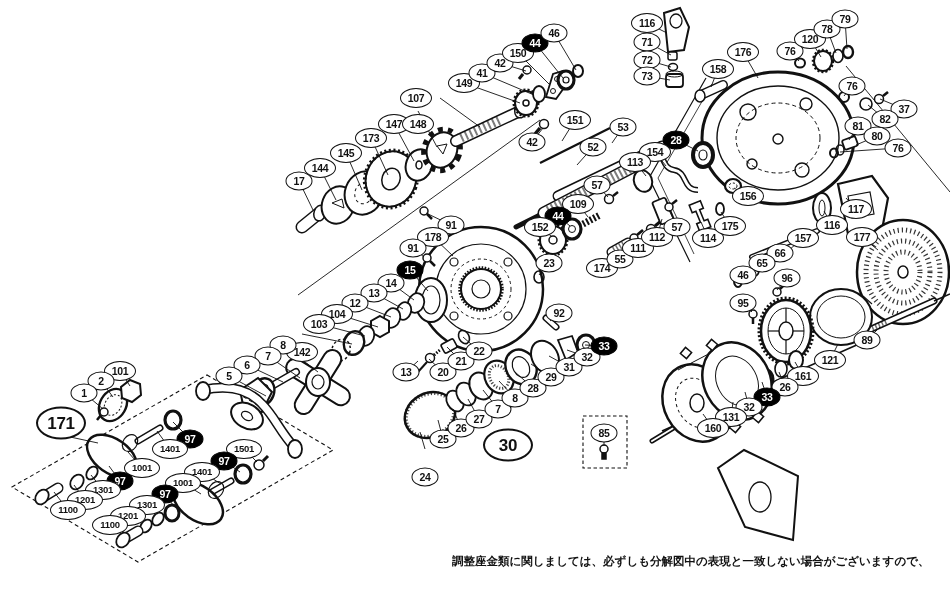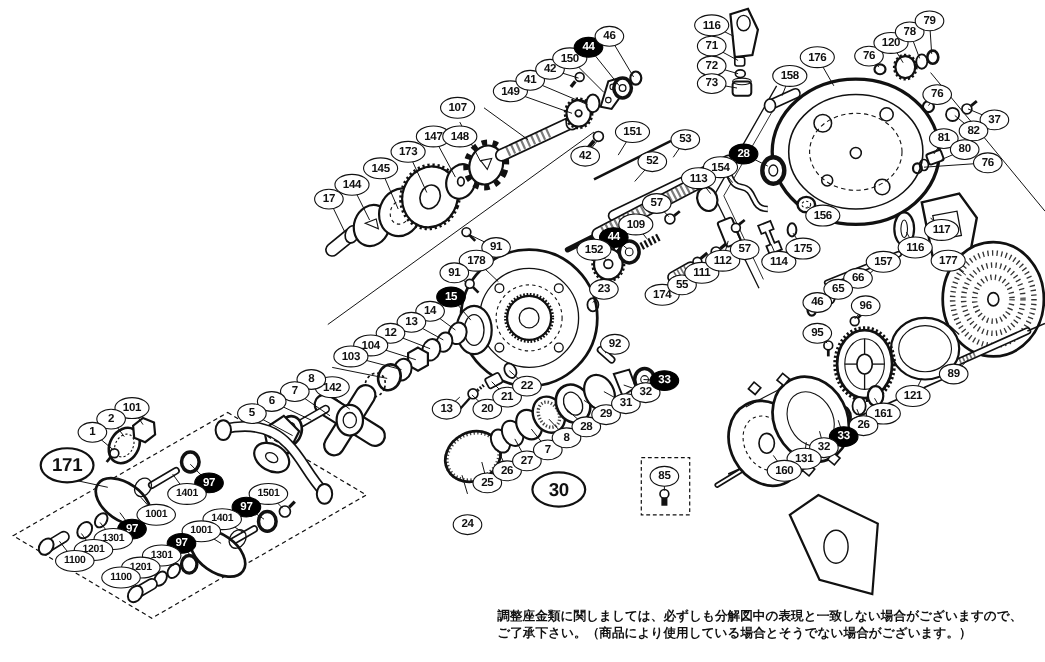--- a/index.html
+++ b/index.html
@@ -536,16 +536,15 @@
       <div class="co d4" style="left: 202px; top: 472px;">1401</div>
       <div class="co d4" style="left: 183px; top: 483px;">1001</div>
       <div class="co d2 b" style="left: 165px; top: 494px;">97</div>
       <div class="co d4" style="left: 147px; top: 505px;">1301</div>
       <div class="co d4" style="left: 128px; top: 516px;">1201</div>
       <div class="co d4" style="left: 110px; top: 525px;">1100</div>
     </div>
 
 <div id="note-body">
   <div>調整座金類に関しましては、必ずしも分解図中の表現と一致しない場合がございますので、</div>
-  <div>ご了承下さい。（商品により使用している場合とそうでない場合がございます。）</div>
 </div>
 
 </div>
 
 </body></html>

